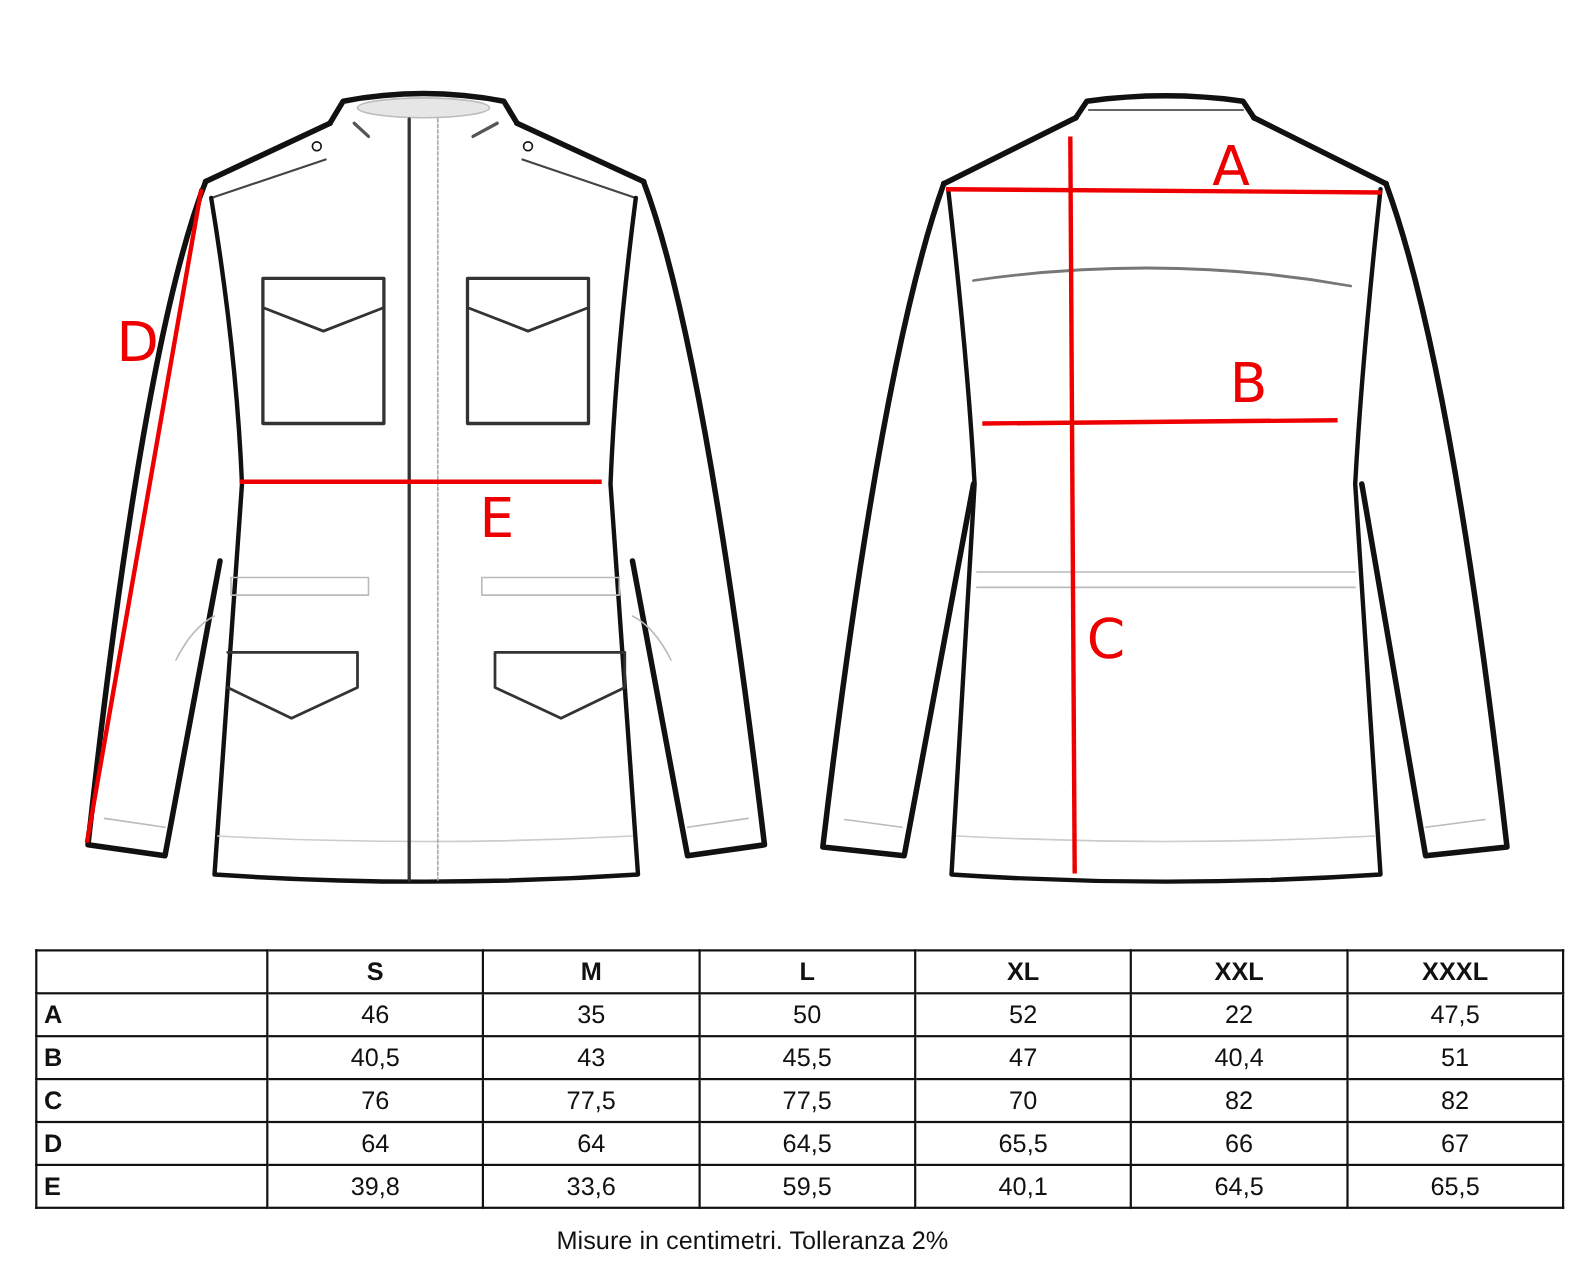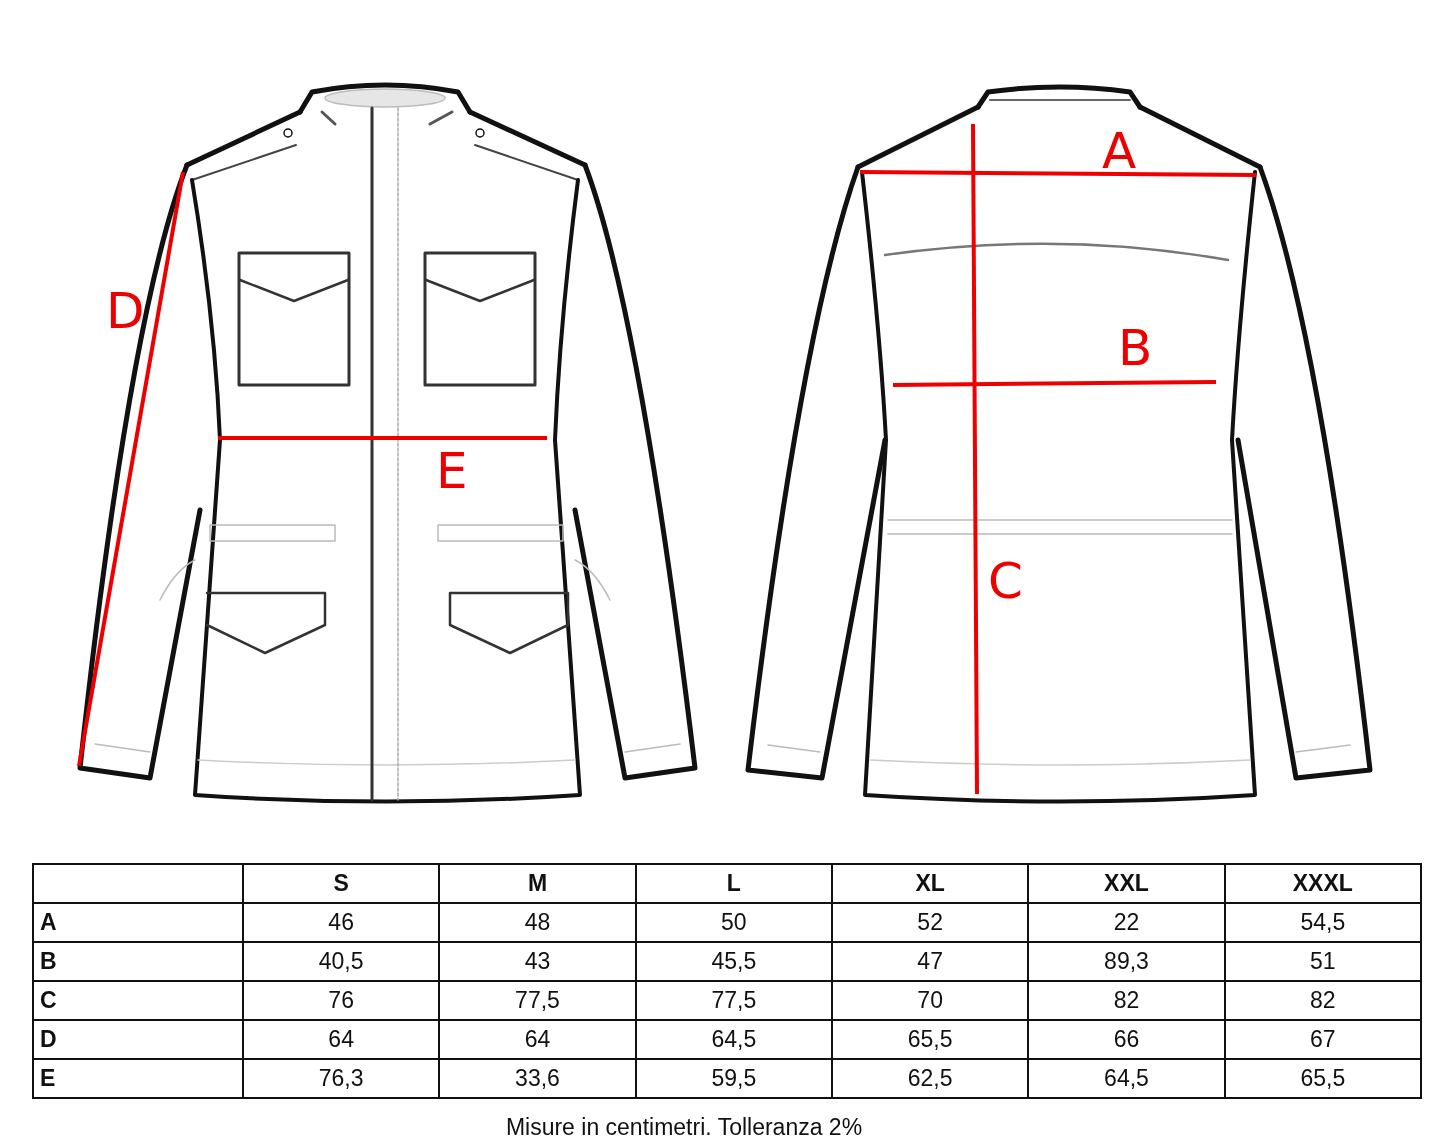--- a/index.html
+++ b/index.html
@@ -113,33 +113,33 @@
     <th>S</th>
     <th>M</th>
     <th>L</th>
     <th>XL</th>
     <th>XXL</th>
     <th>XXXL</th>
   </tr>
   <tr>
     <td class="rowhead">A</td>
     <td>46</td>
-    <td>48</td>
+    <td>35</td>
     <td>50</td>
     <td>52</td>
     <td>22</td>
-    <td>54,5</td>
+    <td>47,5</td>
   </tr>
   <tr>
     <td class="rowhead">B</td>
     <td>40,5</td>
     <td>43</td>
     <td>45,5</td>
     <td>47</td>
-    <td>89,3</td>
+    <td>40,4</td>
     <td>51</td>
   </tr>
   <tr>
     <td class="rowhead">C</td>
     <td>76</td>
     <td>77,5</td>
     <td>77,5</td>
     <td>70</td>
     <td>82</td>
     <td>82</td>
@@ -148,23 +148,23 @@
     <td class="rowhead">D</td>
     <td>64</td>
     <td>64</td>
     <td>64,5</td>
     <td>65,5</td>
     <td>66</td>
     <td>67</td>
   </tr>
   <tr>
     <td class="rowhead">E</td>
-    <td>76,3</td>
+    <td>39,8</td>
     <td>33,6</td>
     <td>59,5</td>
-    <td>62,5</td>
+    <td>40,1</td>
     <td>64,5</td>
     <td>65,5</td>
   </tr>
 </tbody>
   </table>
 
 <div class="note">Misure in centimetri. Tolleranza 2%</div>
 
 </body></html>

